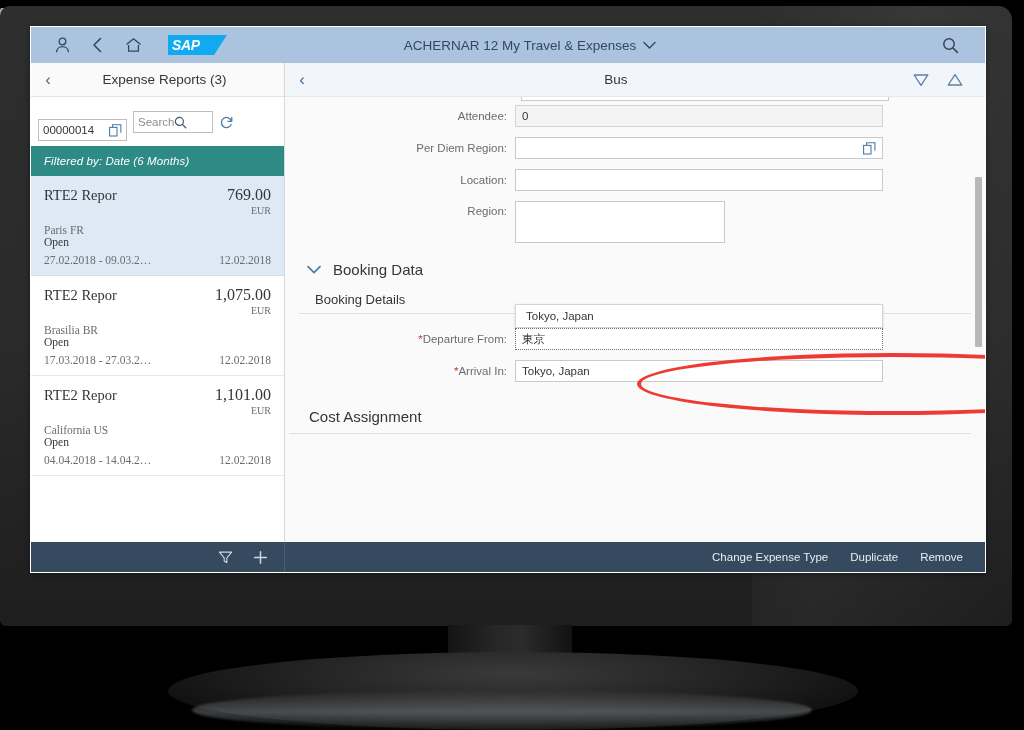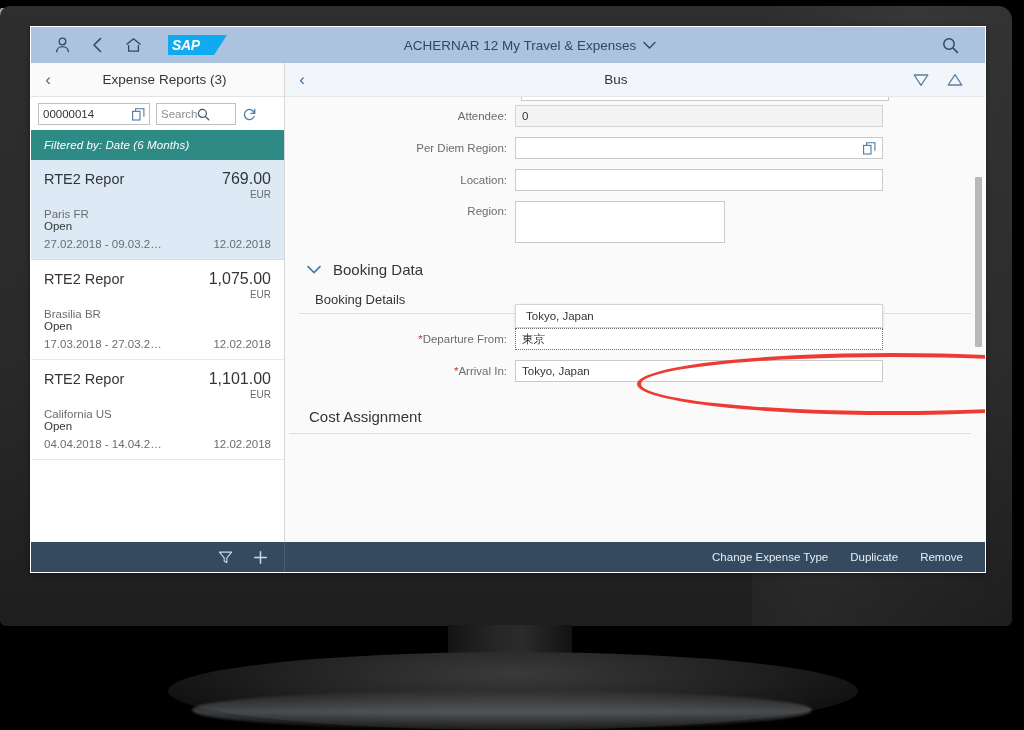--- a/index.html
+++ b/index.html
@@ -110,30 +110,30 @@
   }
   .mh-back { width: 34px; text-align: center; color: #3f6e9e; font-size: 17px; }
   .mh-title { flex:1; text-align: center; font-size: 13.5px; color: #32363a; margin-left: -20px; }
 
   .search-row { display: flex; gap: 6px; padding: 6px 7px 5px 7px; background: #fff; align-items:center;}
   .inp {
     height: 22px; border: 1px solid #bfbfbf; background: #fff;
     display: flex; align-items: center; font-size: 11.5px; color: #32363a;
     padding: 0 4px;
   }
-  .inp.id { width: 112px; justify-content: space-between; }
+  .inp.id { width: 89px; justify-content: space-between; margin-top: 16px; }
   .inp.search { width: 80px; justify-content: flex-start; color:#8c8c8c; }
   .refresh-ico { color:#4a7ca8; display:flex; align-items:center; }
 
   .filter-bar {
     background: #2e8a85; color: #fff; font-size: 11.5px; font-style: italic;
     padding: 9px 0 9px 13px; letter-spacing: .1px;
   }
 
-  .list { flex: 1; overflow: hidden; background: #fff; }
+  .list { flex: 1; overflow: hidden; background: #fff; font-family: Liberation Serif, serif; }
   .li {
     padding: 10px 13px 9px 13px;
     border-bottom: 1px solid #e8e8e8;
     cursor: pointer;
   }
   .li.sel { background: #dde9f4; border-bottom-color: #d3dfe9; }
   .li-r1 { display: flex; justify-content: space-between; align-items: baseline; }
   .li-title { font-size: 14.5px; color: #32363a; }
   .li-amt { font-size: 16px; color: #32363a; }
   .li-cur { text-align: right; font-size: 10px; color: #6a6d70; margin-top: 1px; }

